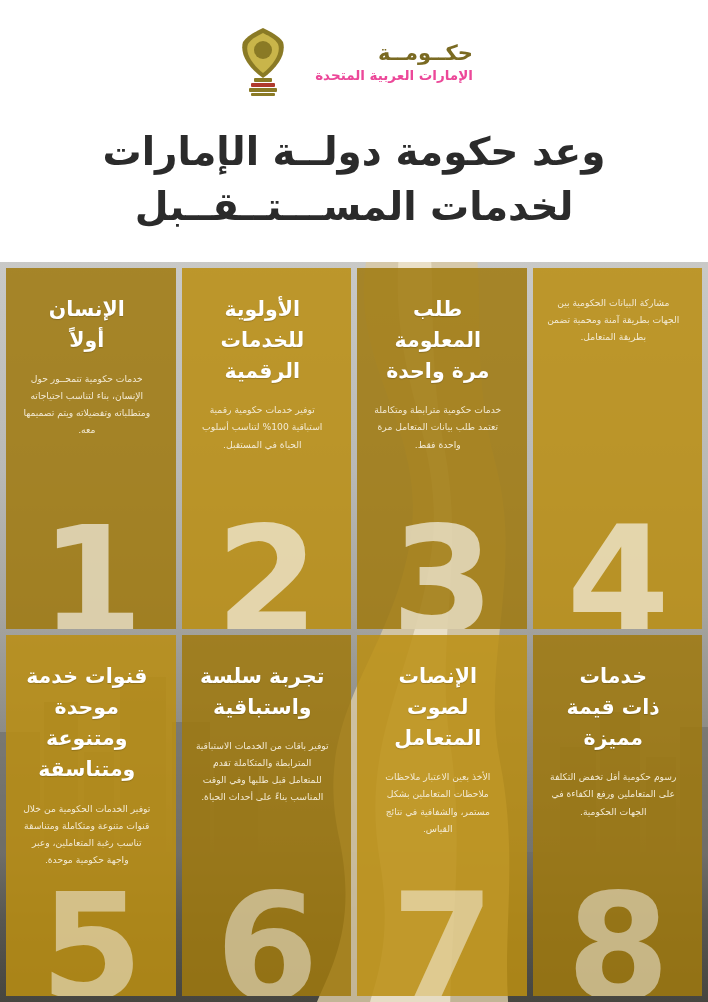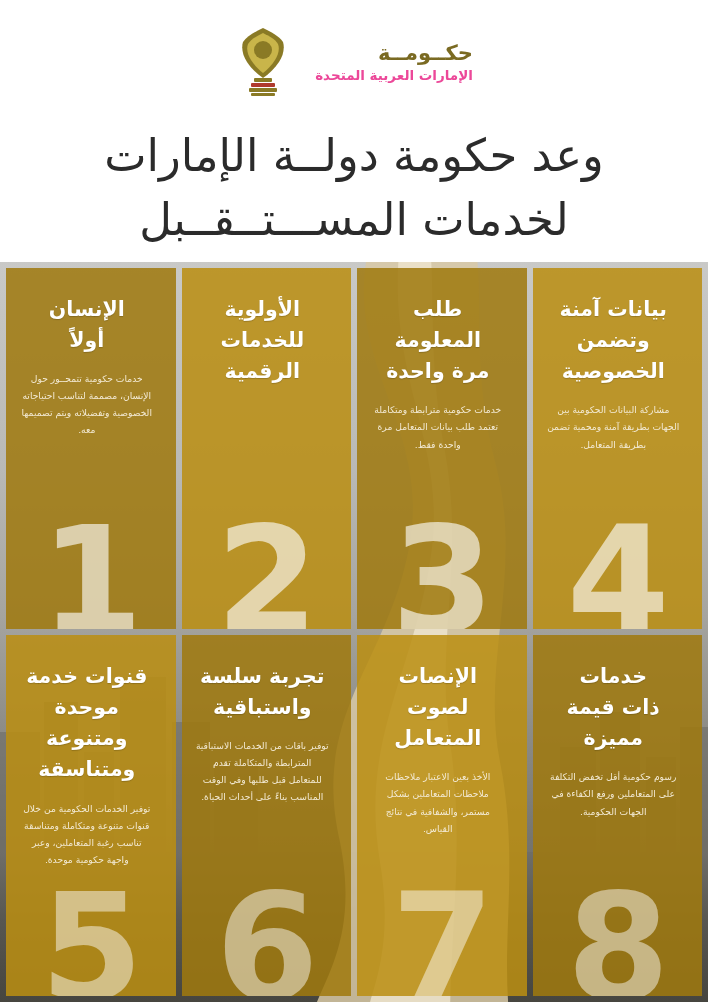--- a/index.html
+++ b/index.html
@@ -47,22 +47,22 @@
     font-weight:bold;
     color:#ec4899;
   }
 
   .title-block {
     text-align:center;
     margin-top:26px;
     color:#2b2b2b;
   }
   .title-line {
-    font-size:45px;
-    font-weight:normal;
+    font-size:39px;
+    font-weight:bold;
     letter-spacing:1px;
     line-height:1.42;
     white-space:nowrap;
   }
   .title-line.l2 { letter-spacing:4px; }
 
   
   .board {
     position:absolute;
     top:262px; left:0;
@@ -193,39 +193,39 @@
       <div class="ground"></div>
       <svg class="fabric" viewBox="0 0 300 780" preserveAspectRatio="none">
         <path d="M120 0 C 90 120 180 180 160 300 C 140 420 60 470 90 600 C 110 700 70 740 60 780 L 260 780 C 250 700 270 620 250 520 C 230 420 275 330 245 220 C 220 120 235 60 225 0 Z" fill="#d8c9a6" opacity="0.85"></path>
         <path d="M150 0 C 135 140 200 200 180 320 C 160 440 110 500 130 620 C 145 710 120 750 115 780 L 200 780 C 200 690 215 600 200 500 C 185 400 215 320 195 210 C 178 120 185 60 180 0 Z" fill="#efe6cf" opacity="0.8"></path>
       </svg>
     </div>
 
     <div class="grid">
 
       <div class="cell">
-        <h3>بيانات آمنة<br>وتضمن<br>الخصوصية</h3>
         <p>مشاركة البيانات الحكومية بين الجهات بطريقة آمنة ومحمية تضمن بطريقة المتعامل.</p>
         <div class="num">4</div>
       </div>
 
       <div class="cell dim">
         <h3>طلب<br>المعلومة<br>مرة واحدة</h3>
         <p>خدمات حكومية مترابطة ومتكاملة تعتمد طلب بيانات المتعامل مرة واحدة فقط.</p>
         <div class="num">3</div>
       </div>
 
       <div class="cell">
         <h3>الأولوية<br>للخدمات<br>الرقمية</h3>
+        <p>توفير خدمات حكومية رقمية استباقية 100% لتناسب أسلوب الحياة في المستقبل.</p>
         <div class="num">2</div>
       </div>
 
       <div class="cell dim">
         <h3>الإنسان<br>أولاً</h3>
-        <p>خدمات حكومية تتمحــور حول الإنسان، مصممة لتناسب احتياجاته الخصوصية وتفضيلاته ويتم تصميمها معه.</p>
+        <p>خدمات حكومية تتمحــور حول الإنسان، بناء لتناسب احتياجاته ومتطلباته وتفضيلاته ويتم تصميمها معه.</p>
         <div class="num">1</div>
       </div>
 
       <div class="cell dim">
         <h3>خدمات<br>ذات قيمة<br>مميزة</h3>
         <p>رسوم حكومية أقل تخفض التكلفة على المتعاملين ورفع الكفاءة في الجهات الحكومية.</p>
         <div class="num">8</div>
       </div>
 
       <div class="cell">

